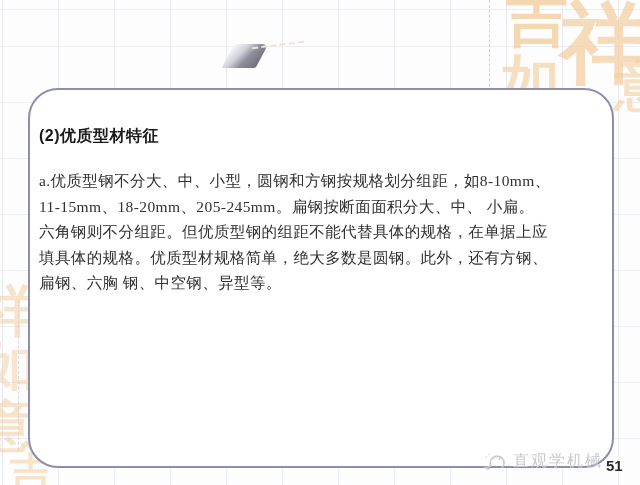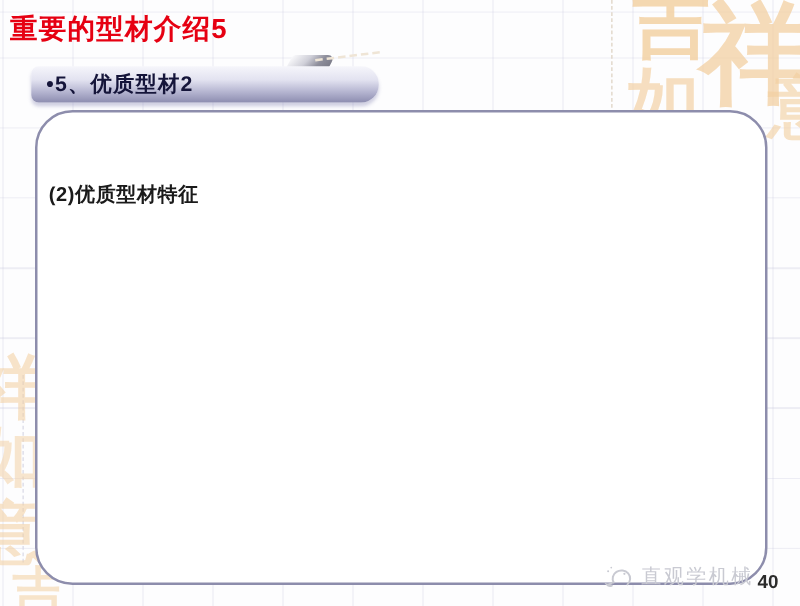--- a/index.html
+++ b/index.html
@@ -56,21 +56,21 @@
     display:flex;align-items:center;padding-left:12px;box-sizing:border-box;
     border-radius:6px 14px 14px 6px;
     background:linear-gradient(180deg,#f6f6fb 0%,#e2e2f0 38%,#b3b3cf 72%,#8d8db0 100%);
     box-shadow:0 3px 3px rgba(150,150,190,.45);
     font-size:17px;font-weight:bold;color:#15153a;letter-spacing:1px;
   }
   
   .content-box{
     position:absolute;left:28px;top:88px;width:586px;height:380px;z-index:4;
     box-sizing:border-box;border:2px solid #8d8dac;border-radius:30px;
-    background:#ffffff;padding:56px 6px 0 9px;
+    background:#ffffff;padding:36px 6px 0 9px;
   }
   .content-box h2{
     margin:0;font-size:16px;font-weight:bold;color:#1a1a1a;
     font-family:"Liberation Sans",sans-serif;letter-spacing:.5px;
   }
   .content-box p{
     margin:21px 0 0 0;white-space:pre-line;
     font-family:"Liberation Serif","DejaVu Serif",serif;
     font-size:15.5px;line-height:25.5px;color:#303030;letter-spacing:.4px;
   }
@@ -99,43 +99,44 @@
 
   <span class="wm wm-tr1">吉</span>
   <span class="wm wm-tr2">祥</span>
   <span class="wm wm-tr3">如</span>
   <span class="wm wm-tr4">意</span>
   <span class="wm wm-l1">祥</span>
   <span class="wm wm-l2">如</span>
   <span class="wm wm-l3">意</span>
   <span class="wm wm-l4">吉</span>
 
-  <h1 class="title">重要的型材介绍5</h1>
 
   <div class="fold"></div>
   <div class="fold-dash"></div>
 
-  <div class="section-bar">
-    <span>•5、优质型材2</span>
-  </div>
 
   <div class="content-box">
     <h2>(2)优质型材特征</h2>
+    <p class="para-a">a.优质型钢不分大、中、小型，圆钢和方钢按规格划分组距，如8-10mm、
+11-15mm、18-20mm、205-245mm。扁钢按断面面积分大、中、 小扁。
+六角钢则不分组距。但优质型钢的组距不能代替具体的规格，在单据上应
+填具体的规格。优质型材规格简单，绝大多数是圆钢。此外，还有方钢、
+扁钢、六胸 钢、中空钢、异型等。</p>
   </div>
 
   <div class="brand">
     <span style="display:inline-flex;">
       <svg width="26" height="22" viewBox="0 0 26 22">
         <g fill="none" stroke="#c9cad2" stroke-width="1.6" stroke-linecap="round">
           <path d="M8 16 a7 6.5 0 1 1 11 1.5"></path>
           <path d="M7 16 q-2.5 2 -4.5 1.5 q1.5 2 4 1"></path>
           <circle cx="16.5" cy="9" r="0.9" fill="#c9cad2" stroke="none"></circle>
           <circle cx="3.5" cy="7" r="0.8" fill="#c9cad2" stroke="none"></circle>
           <circle cx="6" cy="4" r="0.7" fill="#c9cad2" stroke="none"></circle>
         </g>
       </svg>
     </span>
     <span>直观学机械</span>
   </div>
 
-  <div class="page-number">40</div>
+  <div class="page-number">51</div>
 
 </div>
 
 </body></html>

